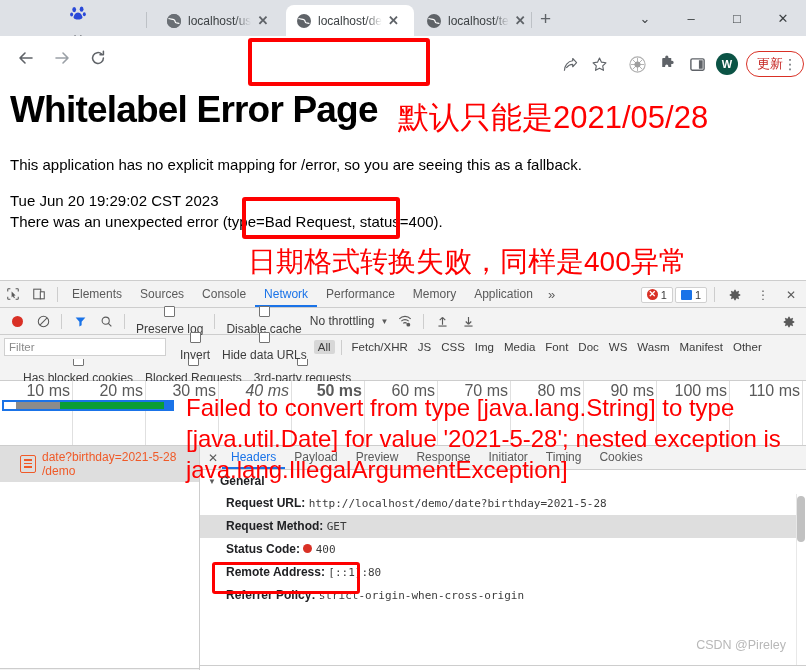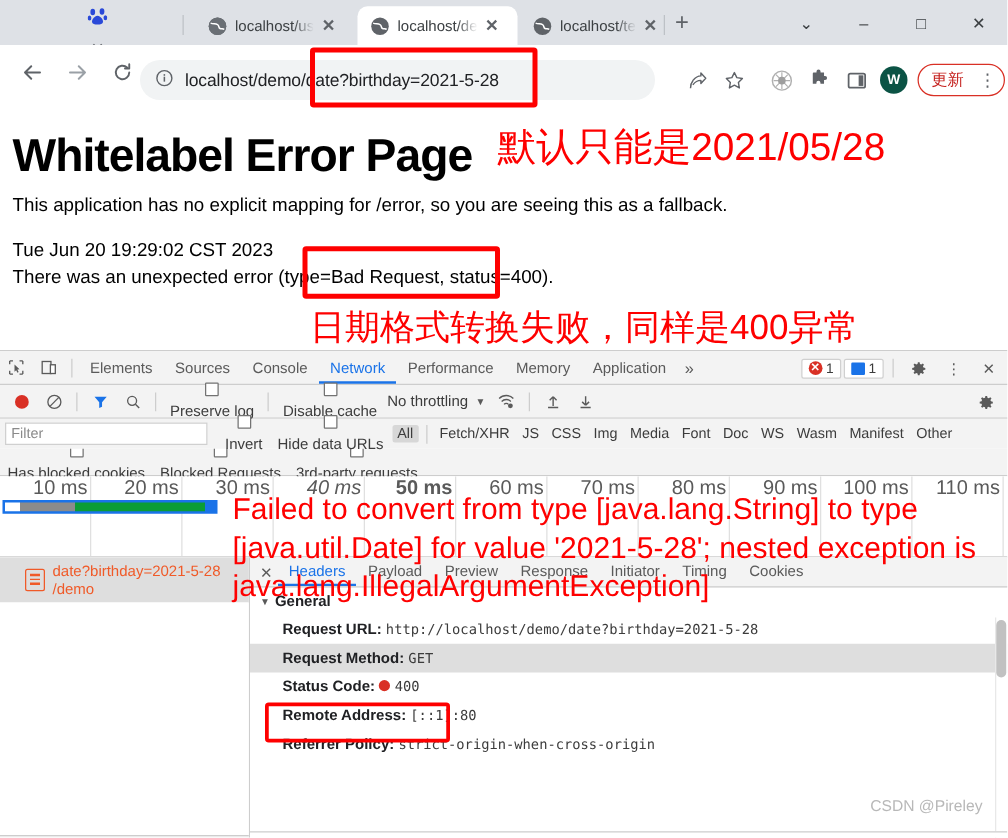--- a/index.html
+++ b/index.html
@@ -77,31 +77,31 @@
     color: #5f6368;
   }
   .avatar-circle {
     width: 22px; height: 22px; border-radius: 50%; background: #0b5345;
     color: #fff; font-size: 11px; display: flex; align-items: center; justify-content: center;
     font-weight: 600;
   }
   .update-pill {
     height: 26px; border: 1px solid #d93025; border-radius: 13px;
     color: #c5221f; font-size: 13px; display: flex; align-items: center;
-    padding: 0 6px 0 10px; gap: 12px; margin-left: 4px; margin-right: 2px;
+    padding: 0 6px 0 10px; gap: 0; margin-left: 4px; margin-right: 2px;
   }
   .kebab { font-size: 14px; color: #5f6368; letter-spacing: 0; line-height: 1; }
 
   
   .page {
     position: absolute; top: 80px; left: 0; width: 806px; height: 200px;
     background: #ffffff; overflow: hidden;
   }
   .err-title {
-    position: absolute; left: 10px; top: 24px;
+    position: absolute; left: 10px; top: 9px;
     font-size: 37px; font-weight: bold; color: #000;
     letter-spacing: -0.8px;
   }
   .err-line1 {
     position: absolute; left: 10px; top: 76px;
     font-size: 15px; color: #000;
   }
   .err-line2 {
     position: absolute; left: 10px; top: 112px;
     font-size: 15px; color: #000;
@@ -190,21 +190,21 @@
   .filter-input {
     width: 162px; height: 18px; background: #fff; border: 1px solid #d0d0d0;
     font-size: 11.5px; color: #8a8a8a; padding-left: 4px; line-height: 17px;
   }
   .ftype {
     font-size: 11.5px; color: #3c3c3c; padding: 1px 4px; margin: 0 1px;
   }
   .ftype.sel { background: #d7d7d7; border-radius: 2px; }
   .dt-filterbar2 {
     height: 22px; background: #f3f3f3; border-bottom: 1px solid #cdcdcd;
-    display: flex; align-items: center; padding-left: 0;
+    display: flex; align-items: center; padding-left: 17px;
   }
 
   
   .overview {
     position: relative; height: 65px; background: #fff; border-bottom: 1px solid #cdcdcd;
     overflow: hidden;
   }
   .ov-tick {
     position: absolute; top: 0; height: 65px; border-left: 1px solid #e0e0e0;
   }
@@ -366,30 +366,20 @@
         </svg>
     </div>
     <div class="navicon" style="margin-left:8px;">
       <svg width="18" height="18" viewBox="0 0 20 20">
           <path d="M16 10a6 6 0 1 1-1.9-4.4" stroke="#5f6368" stroke-width="1.7" fill="none" stroke-linecap="round"></path>
           <path d="M16 2.6V6.4h-3.8" stroke="#5f6368" stroke-width="1.7" fill="none" stroke-linecap="round" stroke-linejoin="round"></path>
         </svg>
     </div>
   </div>
 
-  <div class="omnibox">
-    <span>
-      <svg width="15" height="15" viewBox="0 0 16 16">
-          <circle cx="8" cy="8" r="6.4" stroke="#5f6368" stroke-width="1.2" fill="none"></circle>
-          <rect x="7.35" y="6.8" width="1.3" height="4.2" fill="#5f6368"></rect>
-          <rect x="7.35" y="4.6" width="1.3" height="1.4" fill="#5f6368"></rect>
-        </svg>
-    </span>
-    <span class="urltext">localhost/demo/date?birthday=2021-5-28</span>
-  </div>
 
   <div class="toolbar-right">
     <div class="tb-icon">
       <svg width="17" height="17" viewBox="0 0 18 18">
           <path d="M6 8.5c2.2-2.6 4.3-3.4 6.4-3.5V2.6L16.5 7l-4.1 4.4V8.8C10 8.8 7.6 9.8 5.6 12.6" stroke="#5f6368" stroke-width="1.2" fill="none" stroke-linejoin="round"></path>
           <path d="M6 8.5C4.2 10.7 3.6 13 3.6 15.5" stroke="#5f6368" stroke-width="1.2" fill="none"></path>
         </svg>
     </div>
     <div class="tb-icon">
       <svg width="17" height="17" viewBox="0 0 18 18">

